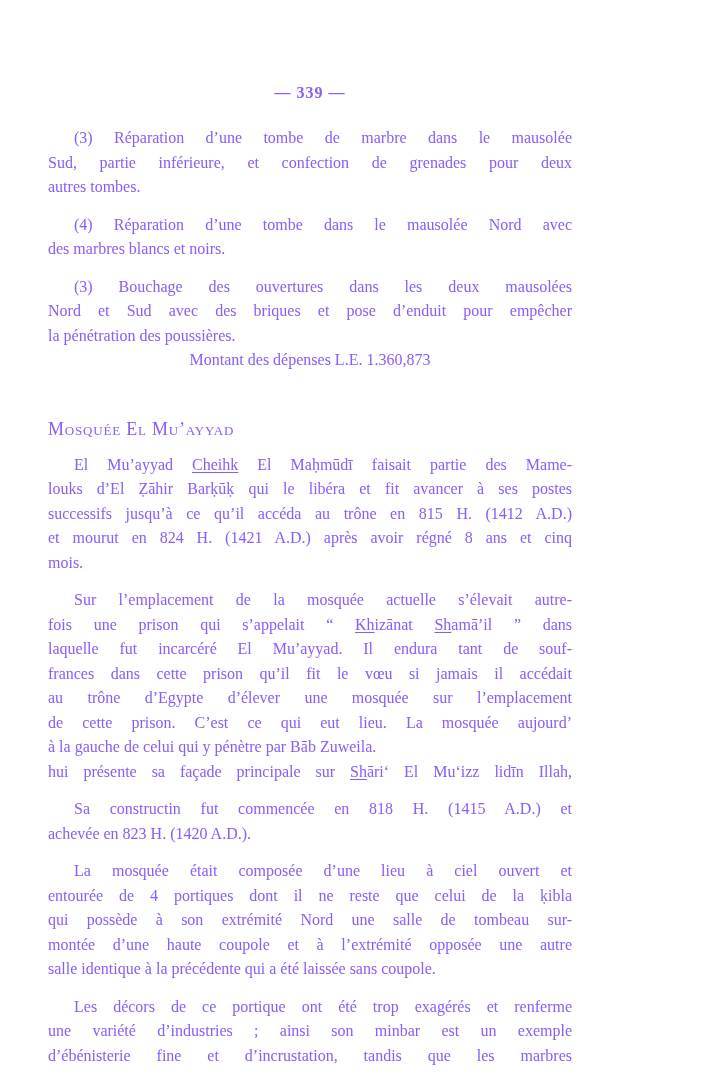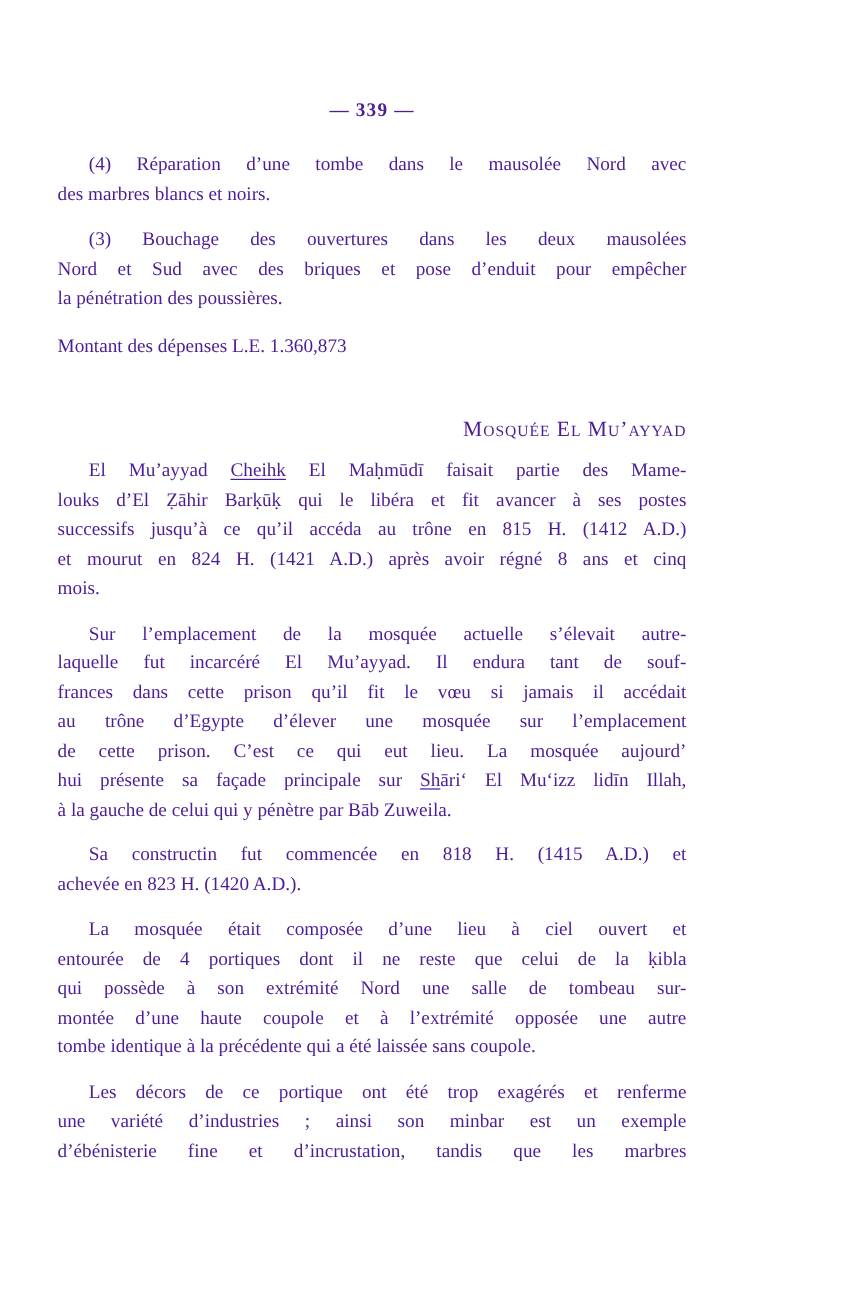--- a/index.html
+++ b/index.html
@@ -1,20 +1,20 @@
 <!DOCTYPE html>
 <html><head>
 <meta charset="utf-8">
 <style>
   html, body { margin: 0; padding: 0; background: #ffffff; }
   .page {
     width: 620px;
     height: 1082px;
     background: #ffffff;
-    color: #4c1d95;
+    color: #8b5cf6;
     font-family: "Liberation Serif", "DejaVu Serif", serif;
     overflow: hidden;
   }
   .text-block {
     width: 524px;
     margin: 0 auto;
     padding-top: 84px;
   }
   .page-number {
     text-align: center;
@@ -29,80 +29,85 @@
     line-height: 24.5px;
   }
   .line {
     text-align: justify;
     text-align-last: justify;
     text-justify: inter-word;
   }
   .line.last { text-align-last: left; }
   .line.first { text-indent: 26px; }
   .amount {
-    margin-top: 15px;
     font-size: 16px;
     line-height: 24.5px;
-    text-align: left;
+    text-align: center;
   }
   .heading {
     margin-top: 46px;
-    text-align: right;
+    text-align: left;
     font-variant: small-caps;
     font-size: 18px;
     letter-spacing: 0.8px;
   }
   .u {
     text-decoration: underline;
     text-underline-offset: 2px;
   }
 </style>
 </head>
 <body>
 
 <div class="page">
   <div class="text-block">
     <div class="page-number">— 339 —</div>
+  <div class="para">
+        <div class="line first">(3) Réparation d’une tombe de marbre dans le mausolée</div>
+        <div class="line">Sud, partie inférieure, et confection de grenades pour deux</div>
+        <div class="line last">autres tombes.</div>
+      </div>
       <div class="para">
         <div class="line first">(4) Réparation d’une tombe dans le mausolée Nord avec</div>
         <div class="line last">des marbres blancs et noirs.</div>
       </div>
       <div class="para">
         <div class="line first">(3) Bouchage des ouvertures dans les deux mausolées</div>
         <div class="line">Nord et Sud avec des briques et pose d’enduit pour empêcher</div>
         <div class="line last">la pénétration des poussières.</div>
       </div>
       <div class="amount">Montant des dépenses L.E. 1.360,873</div>
       <div class="heading">Mosquée El Mu’ayyad</div>
       <div class="para">
         <div class="line first">El Mu’ayyad <span class="u">Cheihk</span> El Maḥmūdī faisait partie des Mame-</div>
         <div class="line">louks d’El Ẓāhir Barḳūḳ qui le libéra et fit avancer à ses postes</div>
         <div class="line">successifs jusqu’à ce qu’il accéda au trône en 815 H. (1412 A.D.)</div>
         <div class="line">et mourut en 824 H. (1421 A.D.) après avoir régné 8 ans et cinq</div>
         <div class="line last">mois.</div>
       </div>
       <div class="para">
         <div class="line first">Sur l’emplacement de la mosquée actuelle s’élevait autre-</div>
+        <div class="line">fois une prison qui s’appelait “ <span class="u">Kh</span>izānat <span class="u">Sh</span>amā’il ” dans</div>
         <div class="line">laquelle fut incarcéré El Mu’ayyad.  Il endura tant de souf-</div>
         <div class="line">frances dans cette prison qu’il fit le vœu si jamais il accédait</div>
         <div class="line">au trône d’Egypte d’élever une mosquée sur l’emplacement</div>
         <div class="line">de cette prison.  C’est ce qui eut lieu.  La mosquée aujourd’</div>
+        <div class="line last">à la gauche de celui qui y pénètre par Bāb Zuweila.</div>
         <div class="line">hui présente sa façade principale sur <span class="u">Sh</span>āri‘ El Mu‘izz lidīn Illah,</div>
-        <div class="line last">à la gauche de celui qui y pénètre par Bāb Zuweila.</div>
       </div>
       <div class="para">
         <div class="line first">Sa constructin fut commencée en 818 H.  (1415 A.D.) et</div>
         <div class="line last">achevée en 823 H. (1420 A.D.).</div>
       </div>
       <div class="para">
         <div class="line first">La mosquée était composée d’une lieu à ciel ouvert et</div>
         <div class="line">entourée de 4 portiques dont il ne reste que celui de la ḳibla</div>
         <div class="line">qui possède à son extrémité Nord une salle de tombeau sur-</div>
         <div class="line">montée d’une haute coupole et à l’extrémité opposée une autre</div>
-        <div class="line last">tombe identique à la précédente qui a été laissée sans coupole.</div>
+        <div class="line last">salle identique à la précédente qui a été laissée sans coupole.</div>
       </div>
       <div class="para">
         <div class="line first">Les décors de ce portique ont été trop exagérés et renferme</div>
         <div class="line">une variété d’industries ; ainsi son minbar est un exemple</div>
         <div class="line">d’ébénisterie fine et d’incrustation, tandis que les marbres</div>
       </div>
     </div>
 </div>
 
 </body></html>

